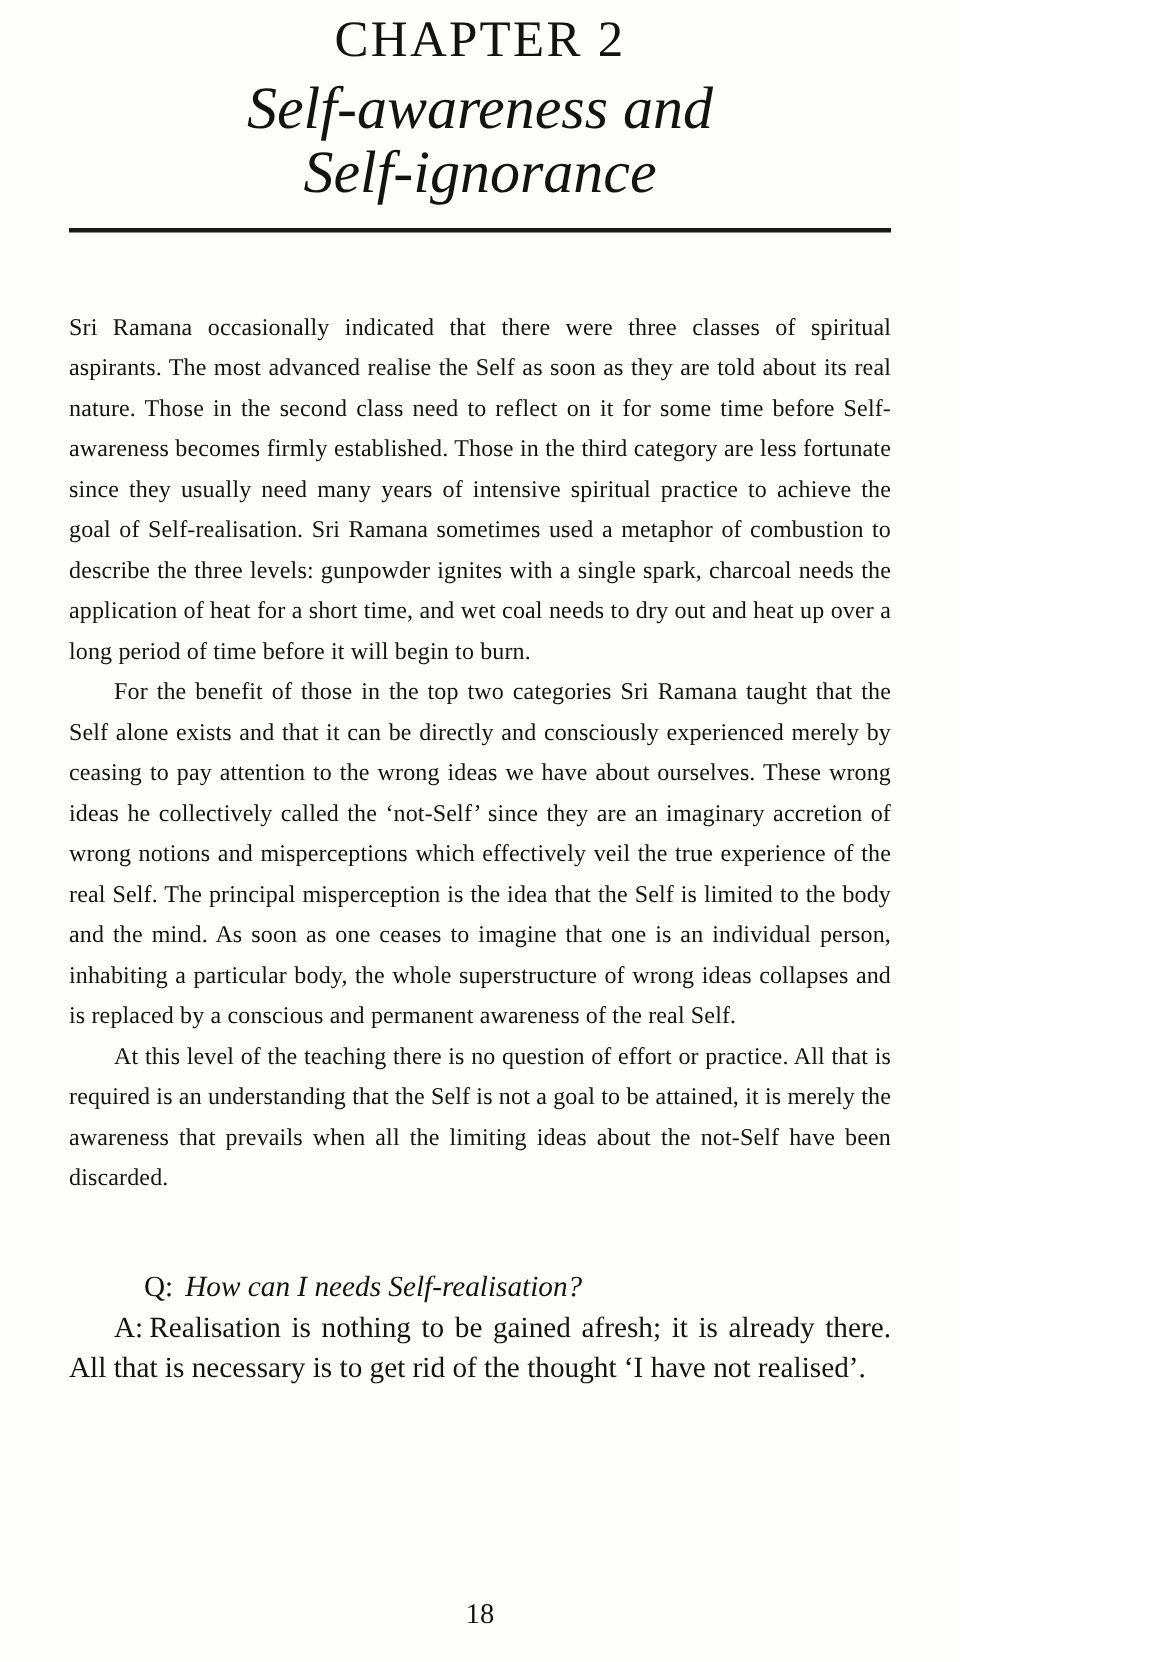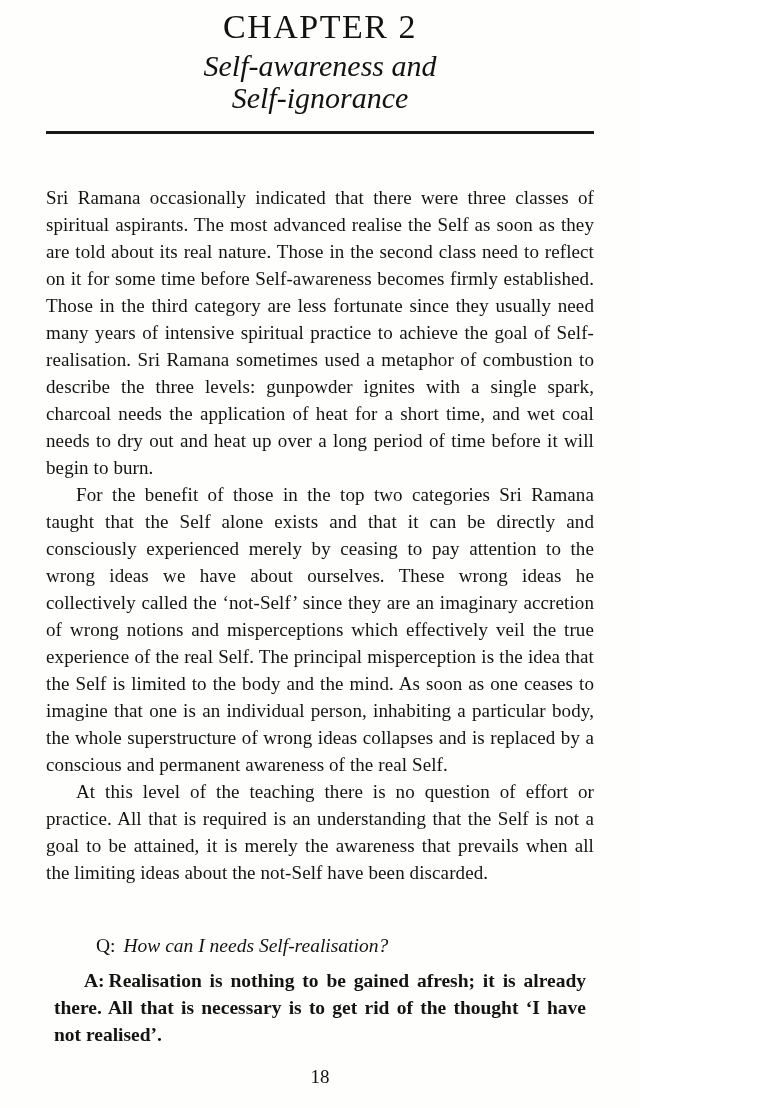--- a/index.html
+++ b/index.html
@@ -25,33 +25,33 @@
   .chapter-heading {
     text-align: center;
     font-size: 34px;
     letter-spacing: 1.5px;
     font-weight: 500;
     margin-top: 2px;
   }
   .chapter-title {
     text-align: center;
     font-style: italic;
-    font-size: 30px;
+    font-size: 40px;
     line-height: 1.08;
     margin-top: 4px;
     font-weight: 500;
   }
   .title-rule {
     border: none;
     border-top: 3px solid #181818;
     margin: 16px 0 0 0;
   }
   .body-text {
     margin-top: 50px;
-    font-size: 19px;
+    font-size: 16px;
     line-height: 27px;
     text-align: justify;
     letter-spacing: 0.1px;
   }
   .body-text p {
     margin: 0;
   }
   p.indent {
     text-indent: 30px;
   }
@@ -63,24 +63,23 @@
   .question-line {
     margin: 0 0 0 50px;
   }
   .q-label {
     margin-right: 8px;
   }
   .q-text {
     font-style: italic;
   }
   .answer-paragraph {
-    margin: 8px;
+    margin: 0;
     text-indent: 30px;
     text-align: justify;
-    font-weight: bold;
   }
   .a-label {
     margin-right: 4px;
   }
   .page-number {
     position: absolute;
     left: 0;
     right: 0;
     bottom: 20px;
     text-align: center;

